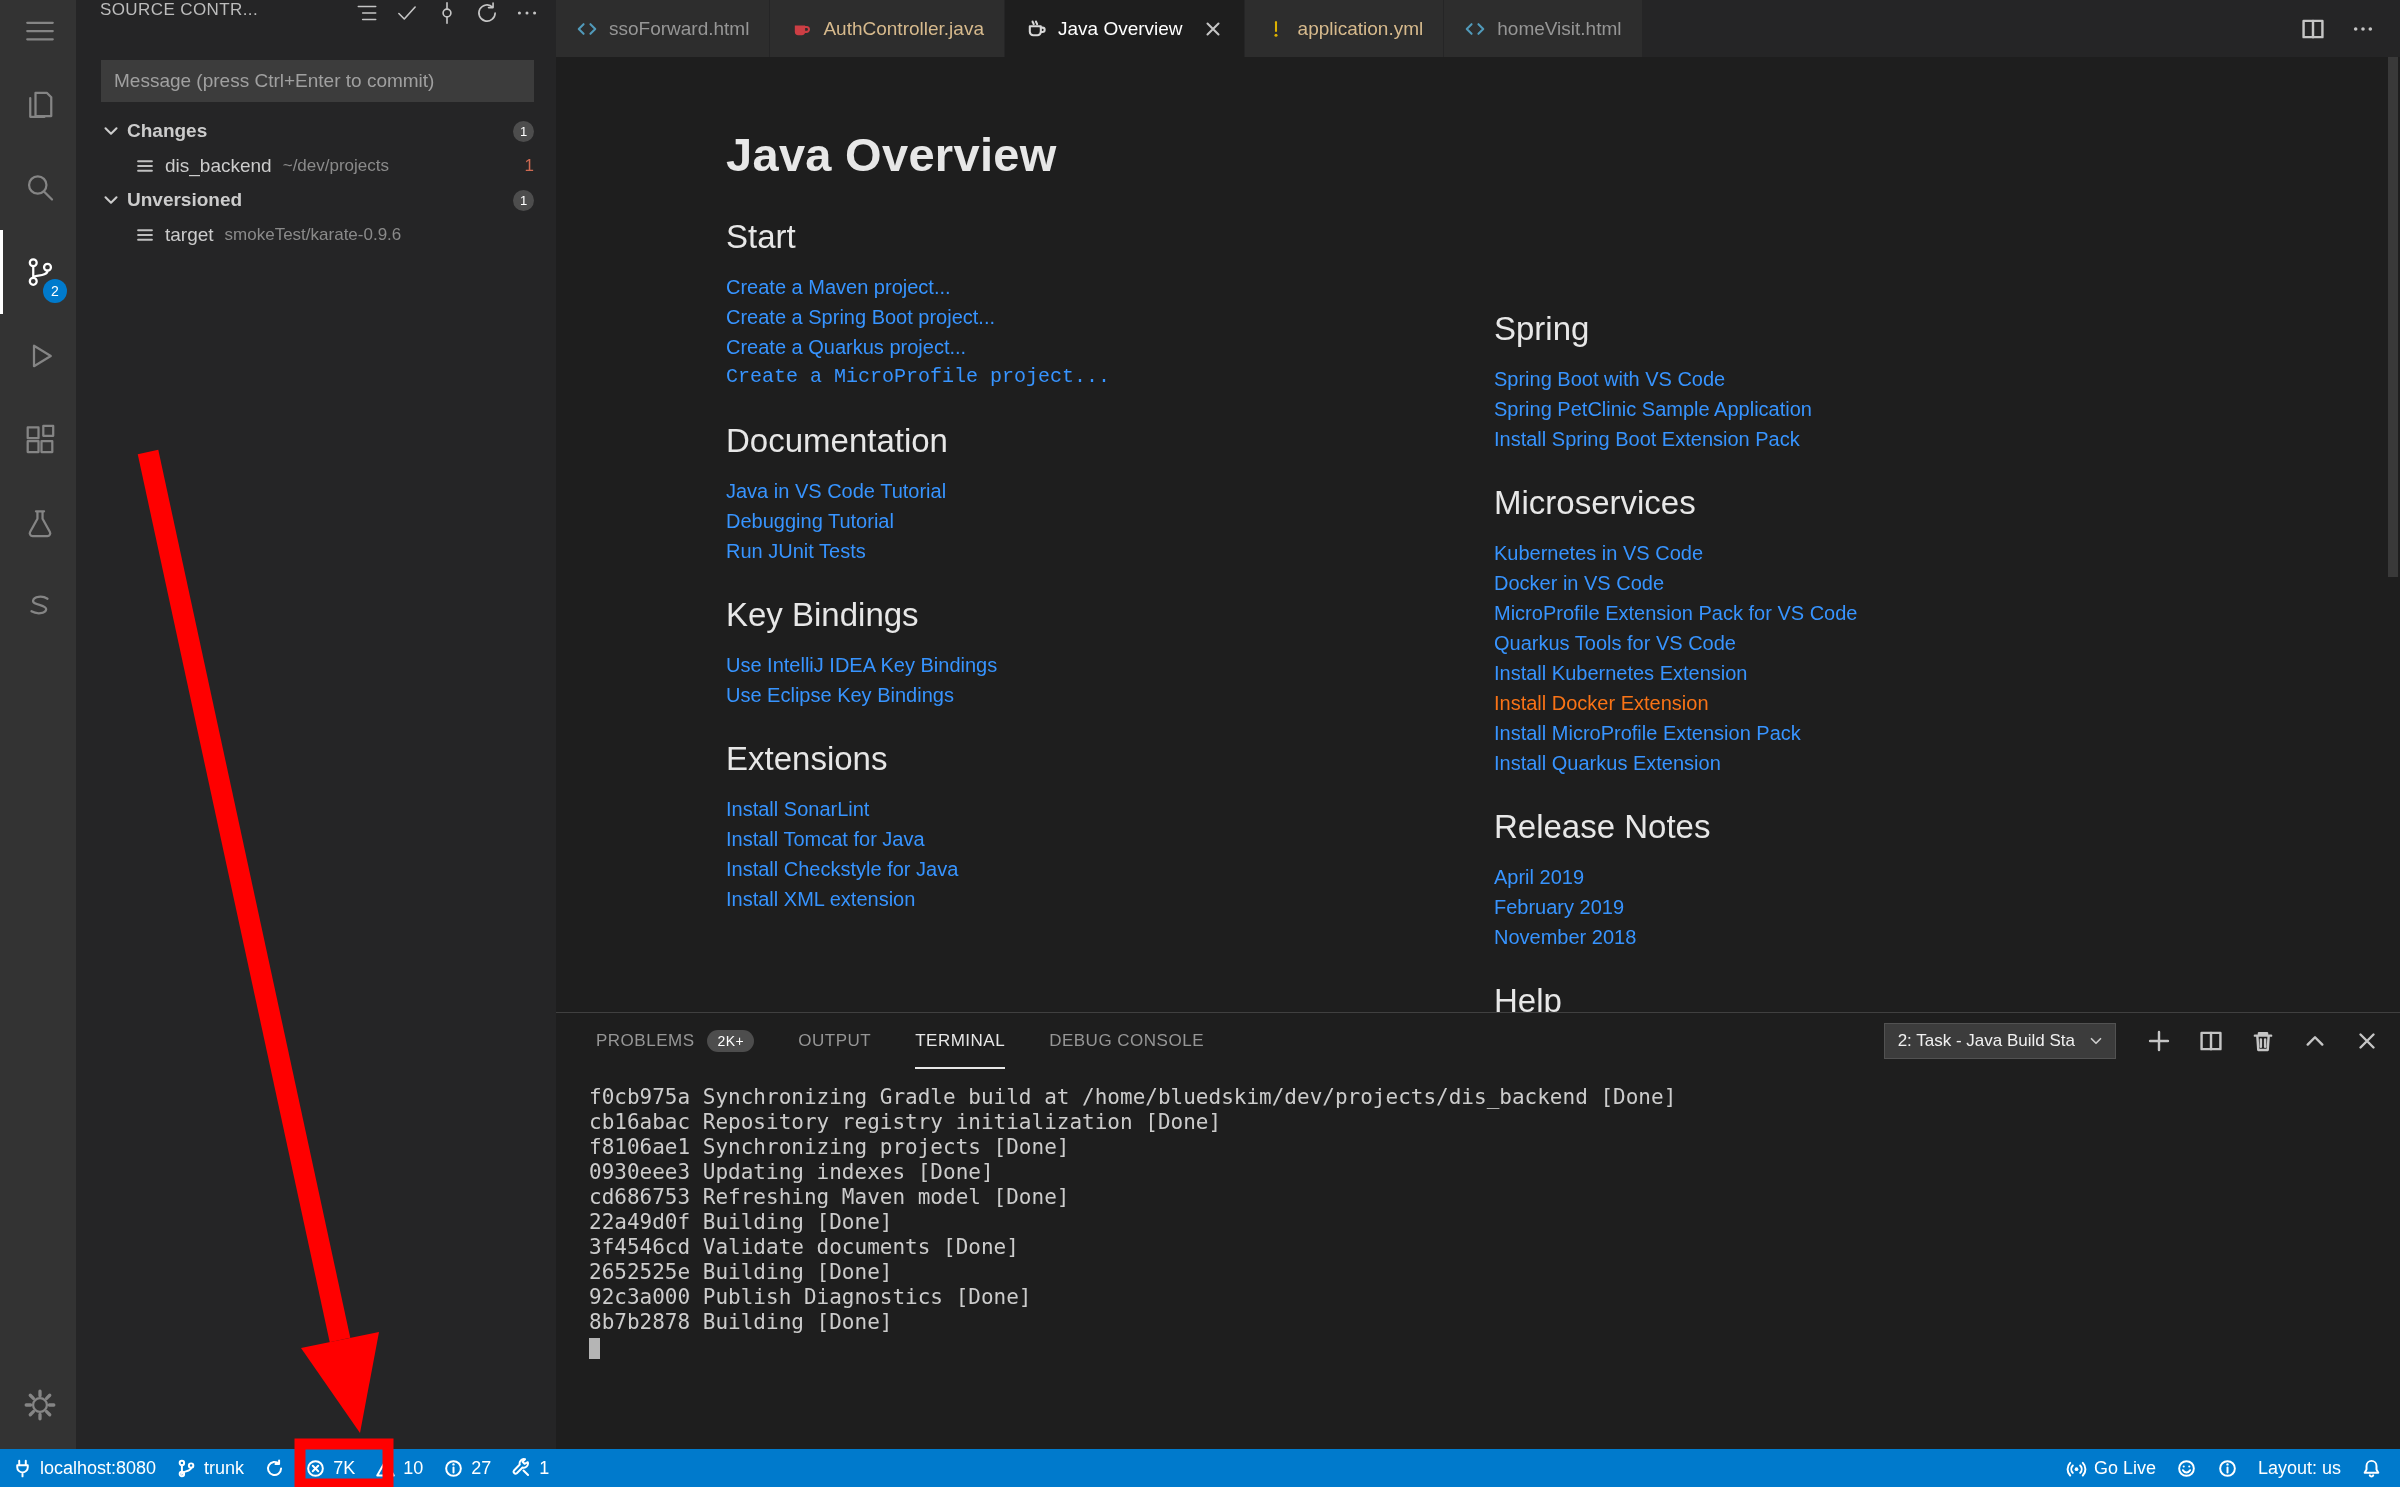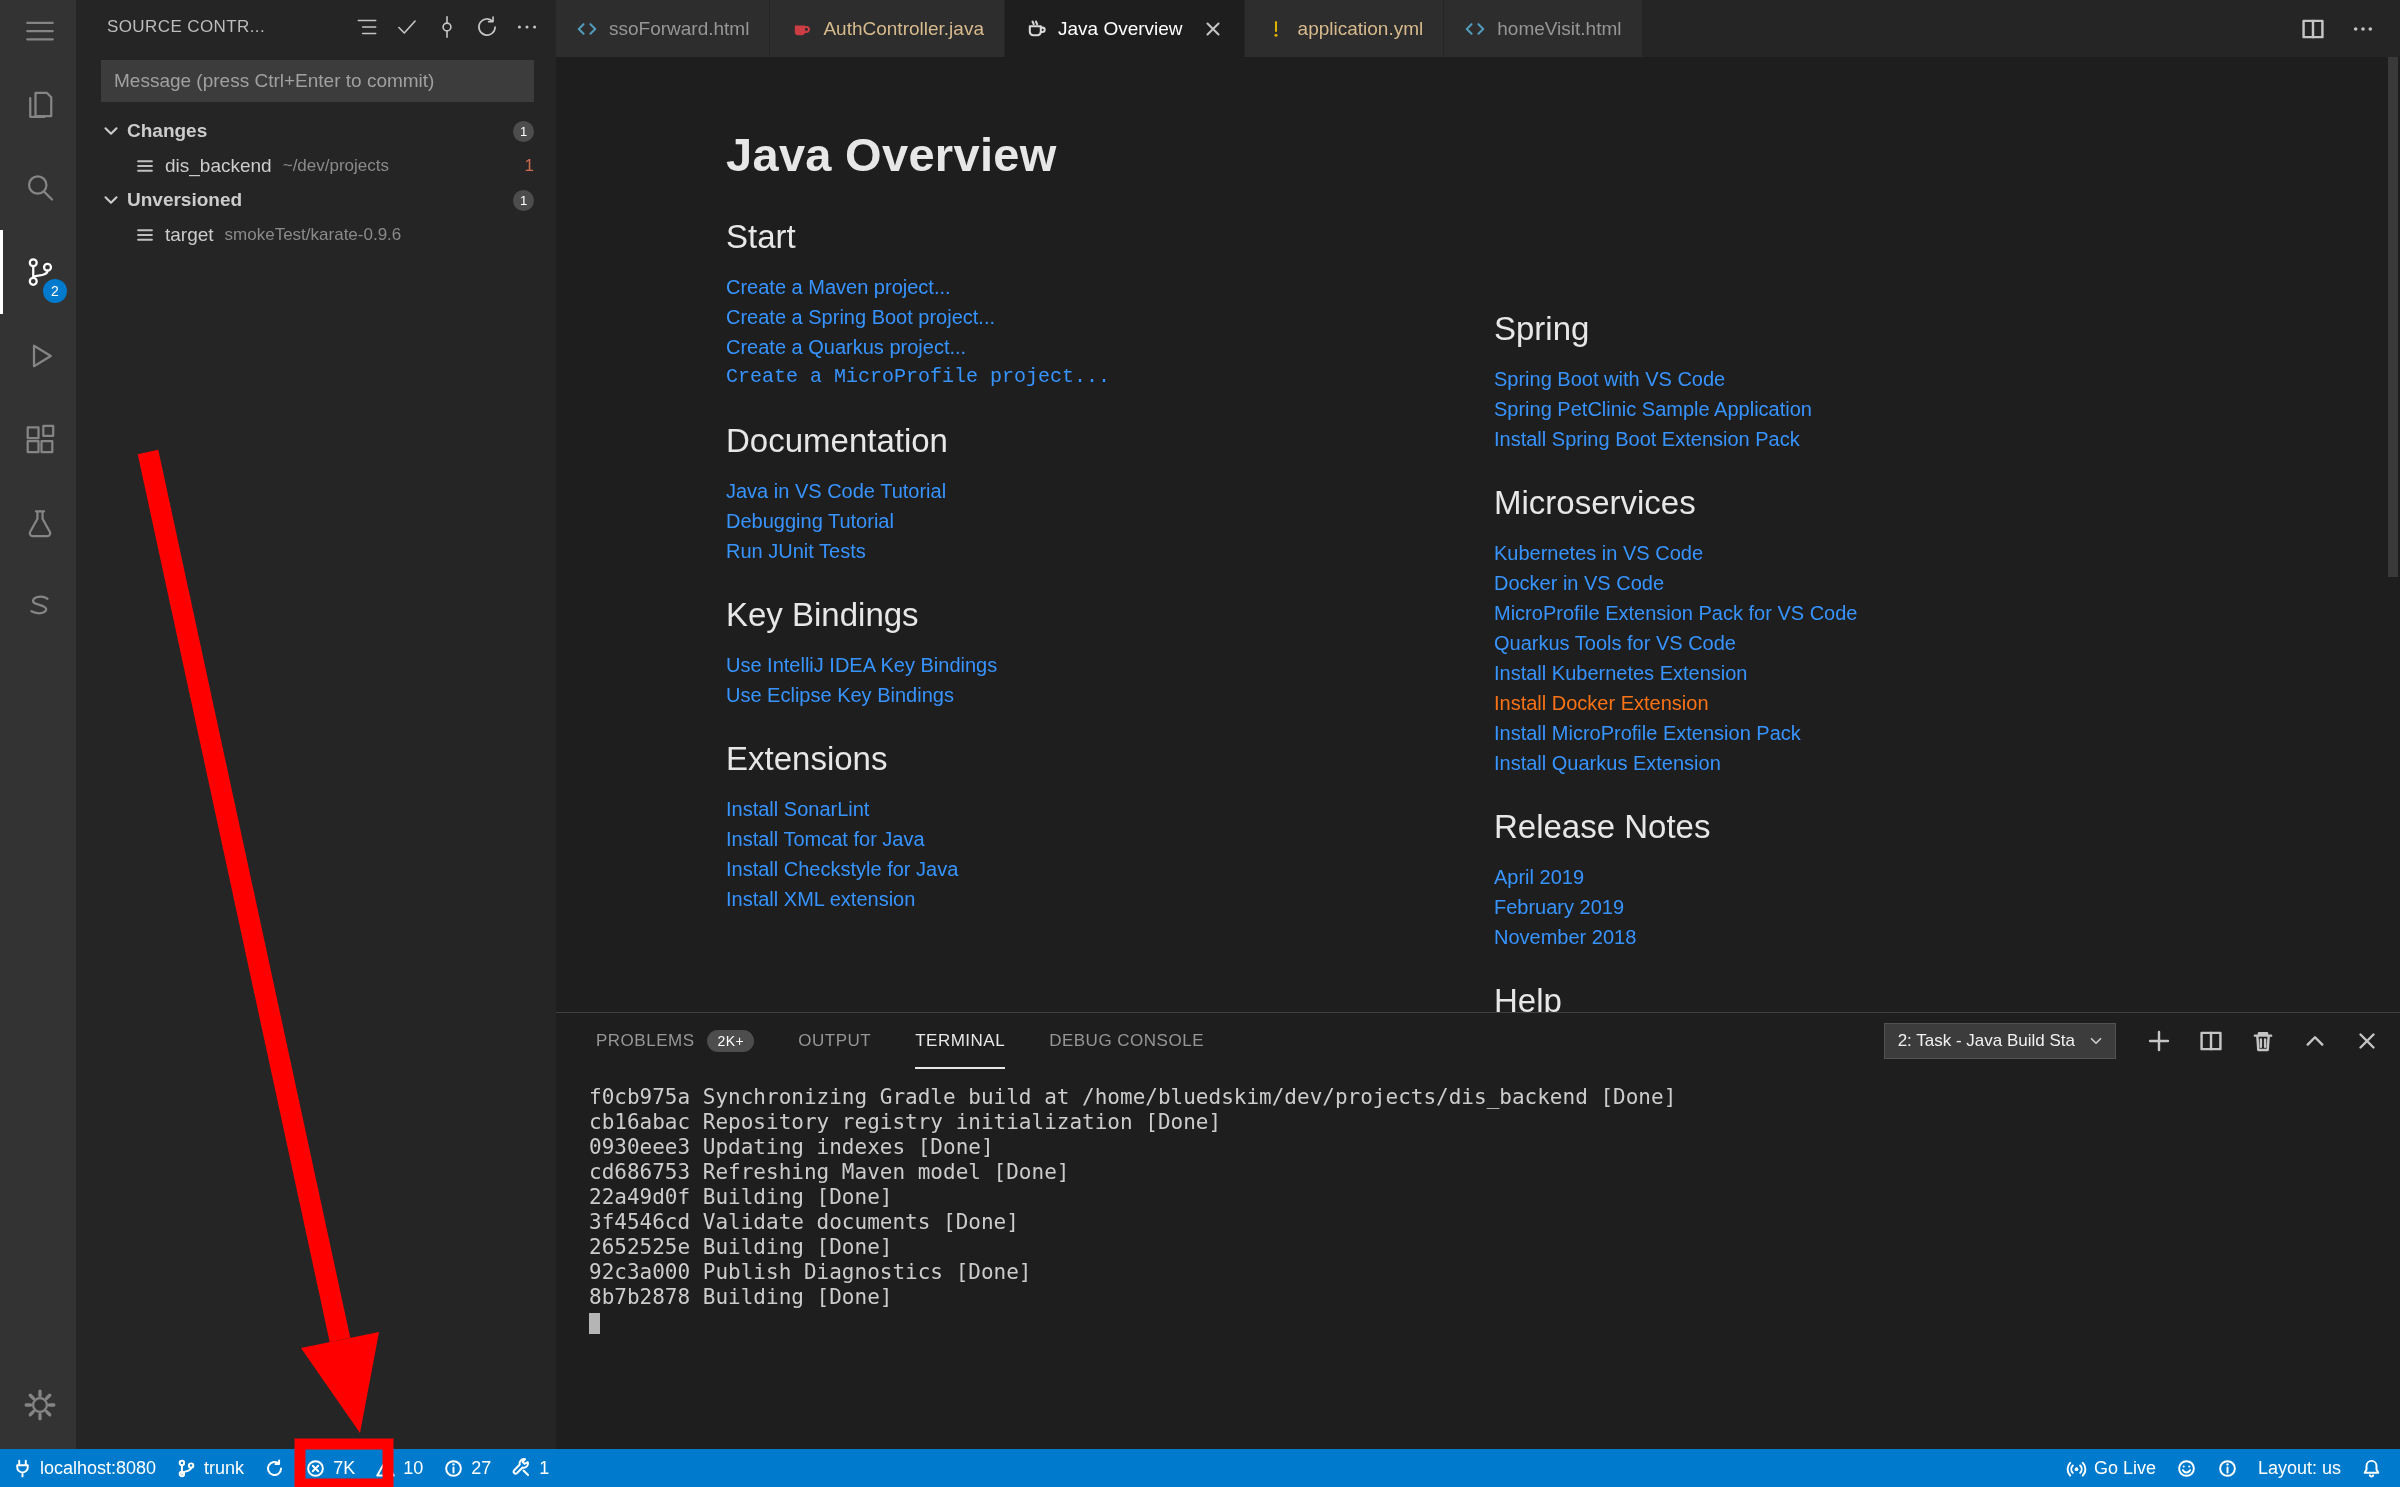--- a/index.html
+++ b/index.html
@@ -17,21 +17,21 @@
   .ab-icon{width:36px;height:36px;display:block}
   .ab-badge{position:absolute;right:9px;bottom:11px;min-width:24px;height:24px;border-radius:12px;
             background:#007acc;color:#fff;font-size:14px;display:flex;align-items:center;justify-content:center;padding:0 4px}
   .ab-bottom{margin-top:auto;margin-bottom:2px}
   .icon svg{width:100%;height:100%;display:block;fill:none;stroke:currentColor;stroke-width:1.5;
             stroke-linecap:round;stroke-linejoin:round}
   .icon{display:inline-block}
 
   
   .sidebar{width:480px;background:#252526;flex-shrink:0;display:flex;flex-direction:column}
-  .sb-header{height:54px;display:flex;align-items:center;padding:0 16px 0 31px}
+  .sb-header{height:54px;display:flex;align-items:flex-start;padding:0 16px 0 24px}
   .sb-title{font-size:17px;color:#bcbcbc;letter-spacing:.4px;flex:1;white-space:nowrap}
   .sb-actions{display:flex;gap:14px;align-items:center}
   .sb-act{width:26px;height:26px;color:#c5c5c5}
   .commit-input{margin:6px 22px 12px 25px;height:42px;background:#3c3c3c;border:1px solid #3c3c3c;
                 color:#cccccc;font-size:19px;padding:0 12px;outline:none;font-family:"Liberation Sans",sans-serif}
   .commit-input::placeholder{color:#a0a0a0}
   .tree-row{height:34px;display:flex;align-items:center;padding:0 22px 0 24px;font-size:19px;color:#cccccc}
   .tree-row .chev{width:22px;height:22px;margin-right:5px;color:#cccccc;flex-shrink:0}
   .tree-row .lbl{font-weight:700}
   .spring{flex:1}
@@ -429,20 +429,21 @@
             <span class="icon pn-act">
               <svg viewBox="0 0 16 16">
                   <path d="M4 4l8 8M12 4l-8 8"></path>
                 </svg>
               </span>
           </div>
         </div>
         <div class="terminal" id="terminal">
             <div class="tline">f0cb975a Synchronizing Gradle build at /home/bluedskim/dev/projects/dis_backend [Done]</div>
             <div class="tline">cb16abac Repository registry initialization [Done]</div>
+            <div class="tline">f8106ae1 Synchronizing projects [Done]</div>
             <div class="tline">0930eee3 Updating indexes [Done]</div>
             <div class="tline">cd686753 Refreshing Maven model [Done]</div>
             <div class="tline">22a49d0f Building [Done]</div>
             <div class="tline">3f4546cd Validate documents [Done]</div>
             <div class="tline">2652525e Building [Done]</div>
             <div class="tline">92c3a000 Publish Diagnostics [Done]</div>
             <div class="tline">8b7b2878 Building [Done]</div>
             <div class="tline"><span class="cursor"></span></div>
           </div>
       </div>

